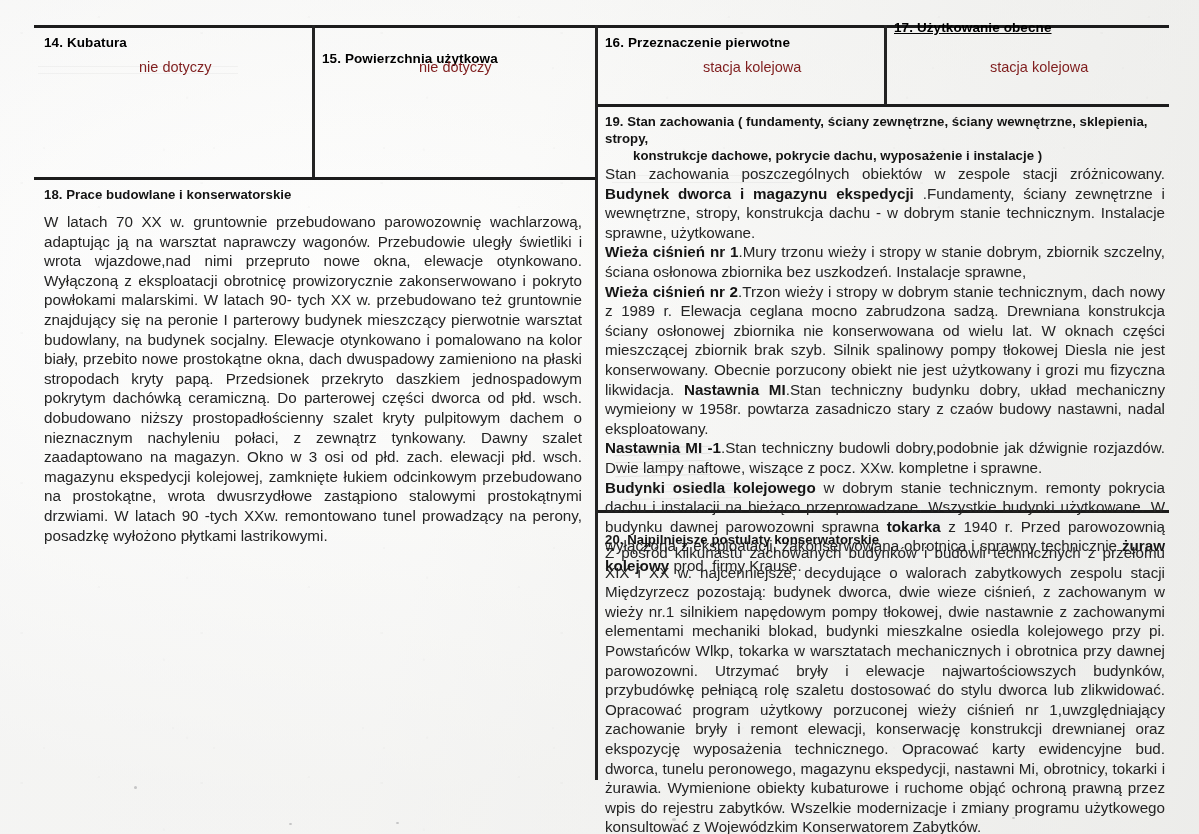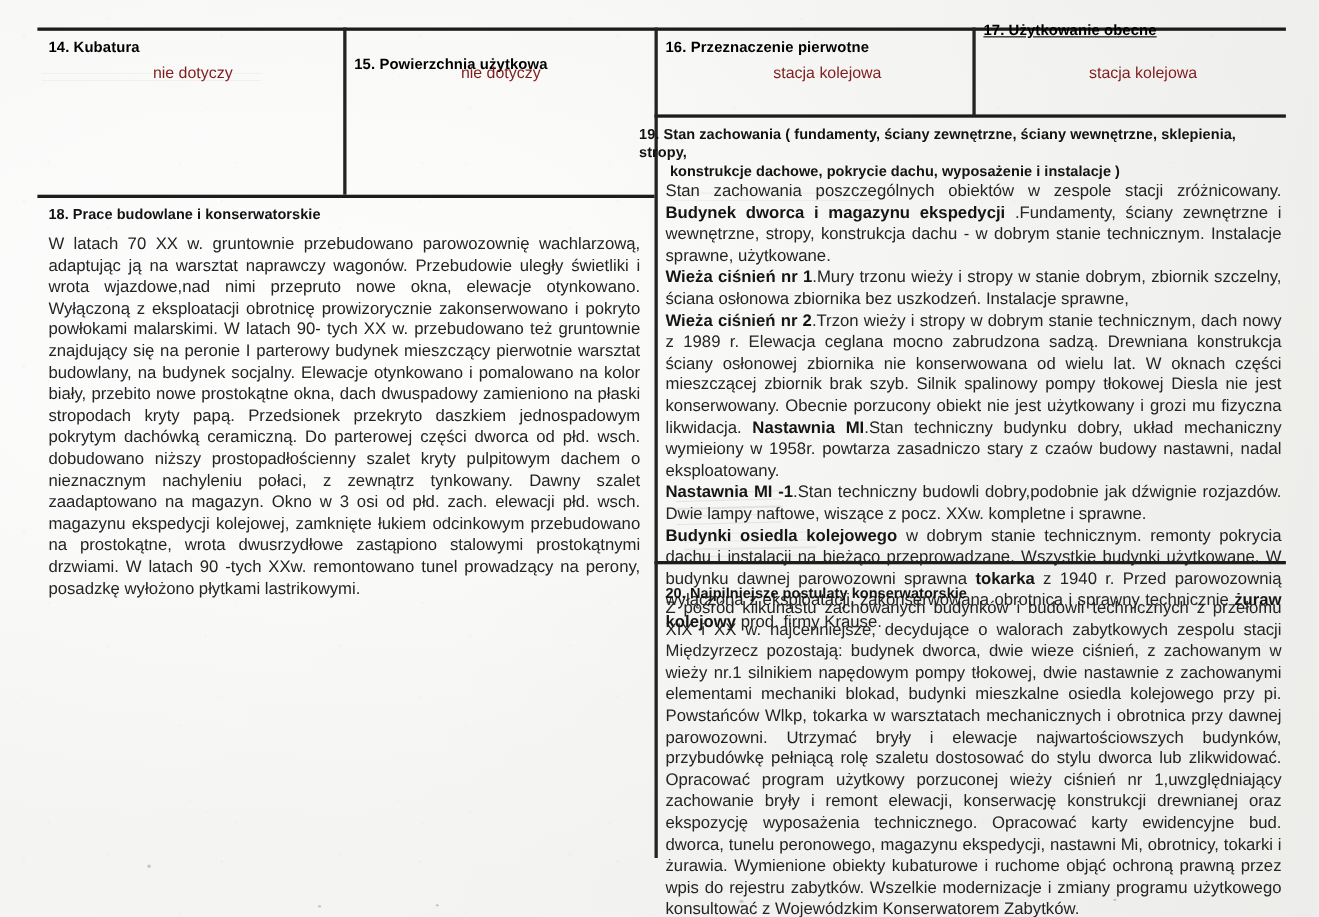--- a/index.html
+++ b/index.html
@@ -145,21 +145,21 @@
   <div class="cell-value" style="left:703px; top:59px;">stacja kolejowa</div>
 
   <div class="cell-title" style="left:894px; top:20px;text-decoration:underline;">17. Użytkowanie obecne</div>
   <div class="cell-value" style="left:990px; top:59px;">stacja kolejowa</div>
 
   <div class="sec-head" style="left:44px; top:186px;">18. Prace budowlane i konserwatorskie</div>
   <div class="body-text" style="left:44px; top:212px; width:538px;">
     <p>W latach 70 XX w. gruntownie przebudowano parowozownię wachlarzową, adaptując ją na warsztat naprawczy wagonów. Przebudowie uległy świetliki i wrota wjazdowe,nad nimi przepruto nowe okna, elewacje otynkowano. Wyłączoną z eksploatacji obrotnicę prowizorycznie zakonserwowano i pokryto powłokami malarskimi. W latach 90- tych XX w. przebudowano też gruntownie znajdujący się na peronie I parterowy budynek mieszczący pierwotnie warsztat budowlany, na budynek socjalny. Elewacje otynkowano i pomalowano na kolor biały, przebito nowe prostokątne okna, dach dwuspadowy zamieniono na płaski  stropodach kryty papą. Przedsionek przekryto daszkiem jednospadowym pokrytym dachówką ceramiczną. Do parterowej części dworca od płd. wsch. dobudowano niższy prostopadłościenny szalet kryty pulpitowym dachem o nieznacznym nachyleniu połaci, z zewnątrz tynkowany. Dawny szalet zaadaptowano na magazyn. Okno w 3 osi od płd. zach. elewacji płd. wsch. magazynu ekspedycji kolejowej, zamknięte łukiem odcinkowym przebudowano na prostokątne, wrota dwusrzydłowe zastąpiono stalowymi prostokątnymi drzwiami. W latach 90 -tych XXw. remontowano tunel prowadzący na perony, posadzkę wyłożono płytkami lastrikowymi.</p>
   </div>
 
-  <div class="sec-head" style="left:581px; top:113px; width:560px;">
+  <div class="sec-head" style="left:605px; top:113px; width:560px;">
     <span>19. Stan zachowania ( fundamenty, ściany zewnętrzne, ściany wewnętrzne, sklepienia, stropy,</span>
     <span class="indent2">konstrukcje dachowe, pokrycie dachu, wyposażenie i instalacje )</span>
   </div>
   <div class="body-text" id="sec19-body" style="left:605px; top:164px; width:560px;">
       <p><span>Stan zachowania poszczególnych obiektów w zespole stacji zróżnicowany. </span><b>Budynek dworca i magazynu ekspedycji</b><span> .Fundamenty, ściany zewnętrzne i wewnętrzne, stropy, konstrukcja dachu  - w dobrym stanie technicznym. Instalacje sprawne, użytkowane.</span></p>
       <p><b>Wieża ciśnień nr 1</b><span>.Mury trzonu wieży i stropy w stanie dobrym, zbiornik szczelny, ściana osłonowa zbiornika bez uszkodzeń. Instalacje sprawne,</span></p>
       <p><b>Wieża ciśnień nr 2</b><span>.Trzon wieży i stropy w dobrym stanie technicznym, dach nowy z 1989 r. Elewacja ceglana mocno zabrudzona sadzą. Drewniana konstrukcja ściany osłonowej zbiornika nie konserwowana od wielu lat. W oknach części mieszczącej zbiornik brak szyb. Silnik spalinowy pompy tłokowej Diesla nie jest konserwowany. Obecnie porzucony obiekt nie jest użytkowany i grozi mu fizyczna likwidacja. </span><b>Nastawnia MI</b><span>.Stan techniczny budynku dobry, układ mechaniczny wymieiony w 1958r. powtarza zasadniczo stary z czaów budowy nastawni, nadal eksploatowany.</span></p>
       <p><b>Nastawnia MI -1</b><span>.Stan techniczny budowli dobry,podobnie jak dźwignie rozjazdów. Dwie lampy naftowe, wiszące z pocz. XXw. kompletne i sprawne.</span></p>
       <p><b>Budynki osiedla kolejowego</b><span> w dobrym stanie technicznym. remonty pokrycia dachu i instalacji na bieżąco przeprowadzane. Wszystkie budynki użytkowane. W budynku dawnej parowozowni sprawna </span><b>tokarka</b><span> z 1940 r. Przed parowozownią wyłączona z eksploatacji, zakonserwowana obrotnica i sprawny technicznie </span><b>żuraw kolejowy</b><span> prod. firmy Krause.</span></p>
     </div>

